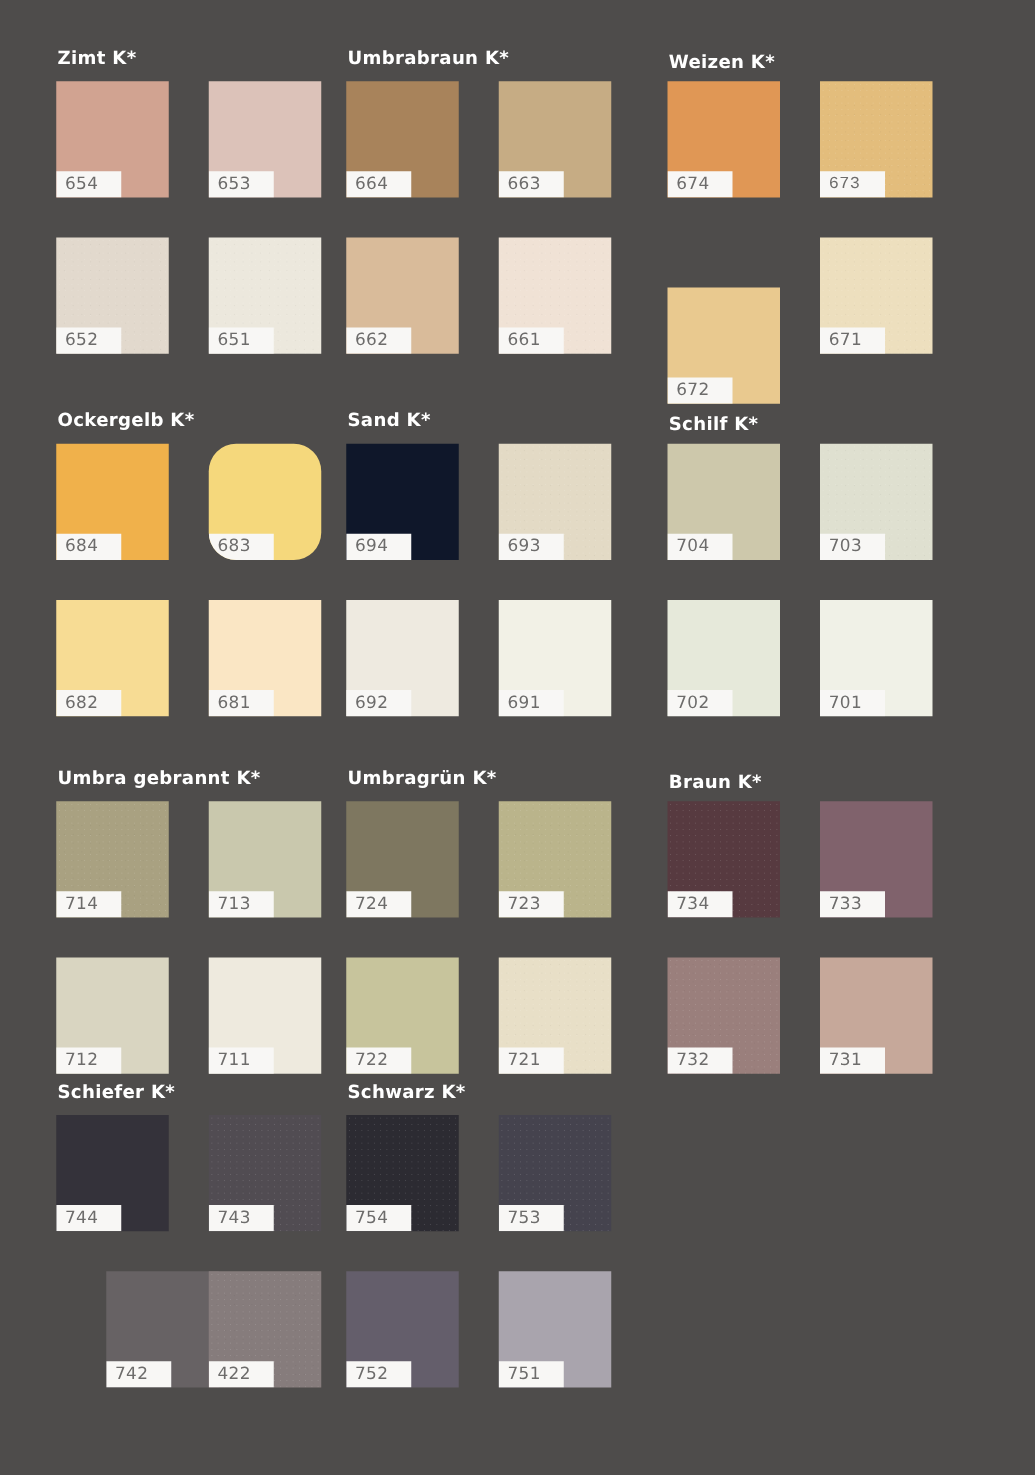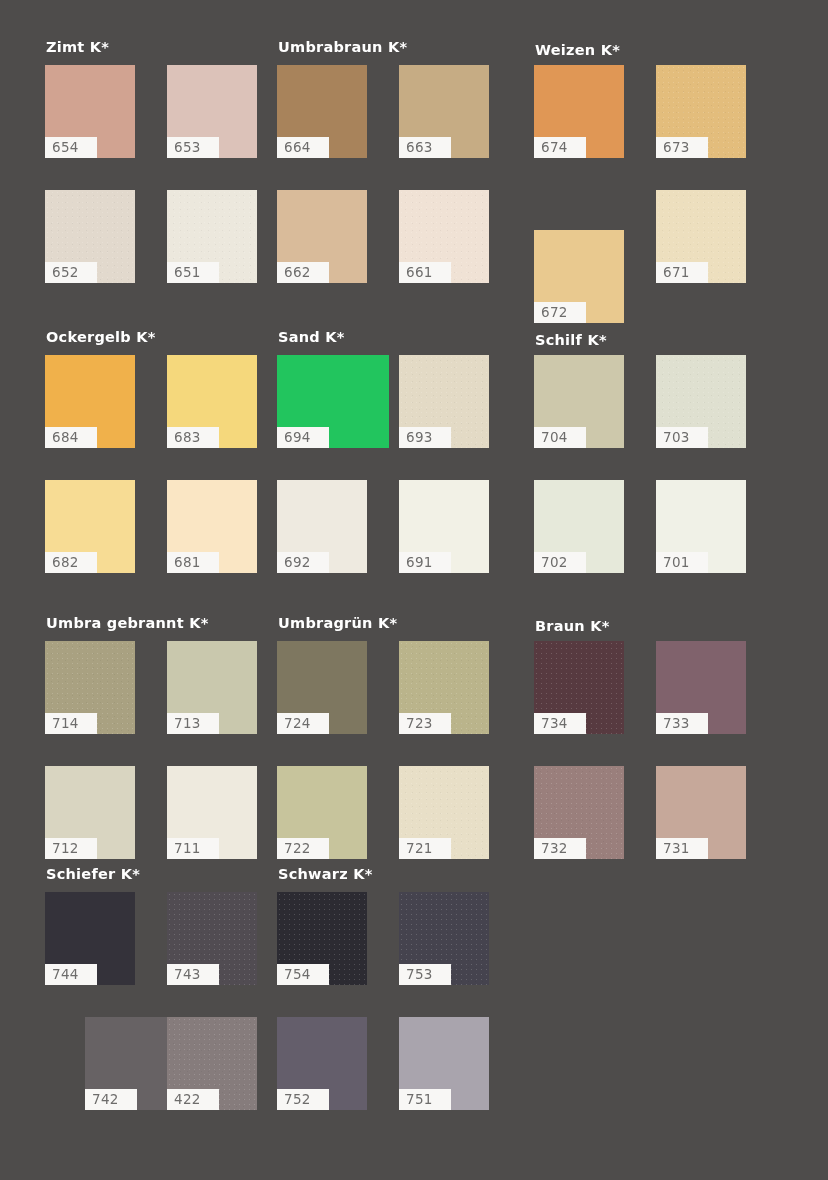--- a/index.html
+++ b/index.html
@@ -126,56 +126,56 @@
             <div class="swatch-code">661</div>
           </div>
         </div>
       </div>
       <div class="color-group col-2 row-offset-0">
         <div class="group-title">Weizen K*</div>
         <div class="swatch-grid">
           <div class="swatch" style="background: rgb(224, 151, 85);">
             <div class="swatch-code">674</div>
           </div>
-          <div class="swatch" style="background: rgb(227, 189, 124);">
+          <div class="swatch" style="background: rgb(227, 189, 124); font-family: Liberation Mono, monospace;">
             <div class="swatch-texture"></div>
             <div class="swatch-code">673</div>
           </div>
           <div class="swatch" style="background: rgb(233, 201, 143); margin-top: 40px;">
             <div class="swatch-code">672</div>
           </div>
           <div class="swatch" style="background: rgb(237, 223, 190);">
             <div class="swatch-texture"></div>
             <div class="swatch-code">671</div>
           </div>
         </div>
       </div>
     </div>
     <div class="group-row" style="position: absolute; left: 0px; top: 290px;">
       <div class="color-group col-0 row-offset-1">
         <div class="group-title">Ockergelb K*</div>
         <div class="swatch-grid">
           <div class="swatch" style="background: rgb(240, 177, 75);">
             <div class="swatch-code">684</div>
           </div>
-          <div class="swatch" style="background: rgb(245, 216, 124);">
+          <div class="swatch" style="background: rgb(245, 216, 124); border-radius: 22px;">
             <div class="swatch-code">683</div>
           </div>
           <div class="swatch" style="background: rgb(247, 220, 148);">
             <div class="swatch-code">682</div>
           </div>
           <div class="swatch" style="background: rgb(250, 230, 196);">
             <div class="swatch-code">681</div>
           </div>
         </div>
       </div>
       <div class="color-group col-1 row-offset-1">
         <div class="group-title">Sand K*</div>
         <div class="swatch-grid">
-          <div class="swatch" style="background: #22c55e; padding-left: 22px;">
+          <div class="swatch" style="background: #0f172a;">
             <div class="swatch-code">694</div>
           </div>
           <div class="swatch" style="background: rgb(227, 218, 197);">
             <div class="swatch-texture"></div>
             <div class="swatch-code">693</div>
           </div>
           <div class="swatch" style="background: rgb(238, 234, 224);">
             <div class="swatch-code">692</div>
           </div>
           <div class="swatch" style="background: rgb(242, 241, 230);">

